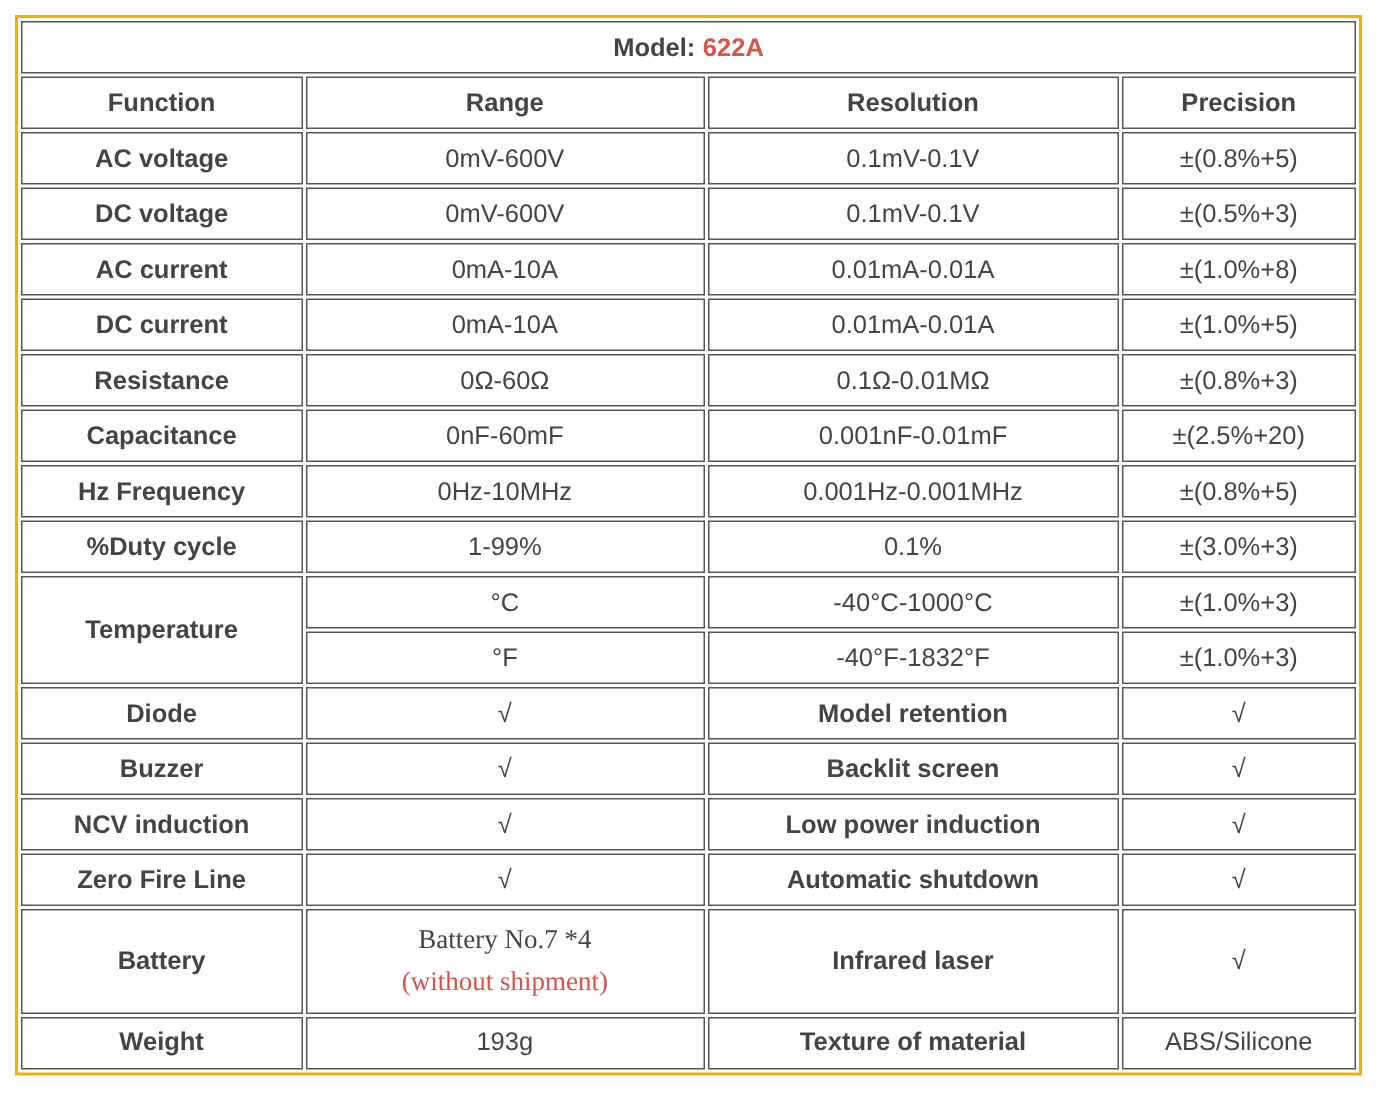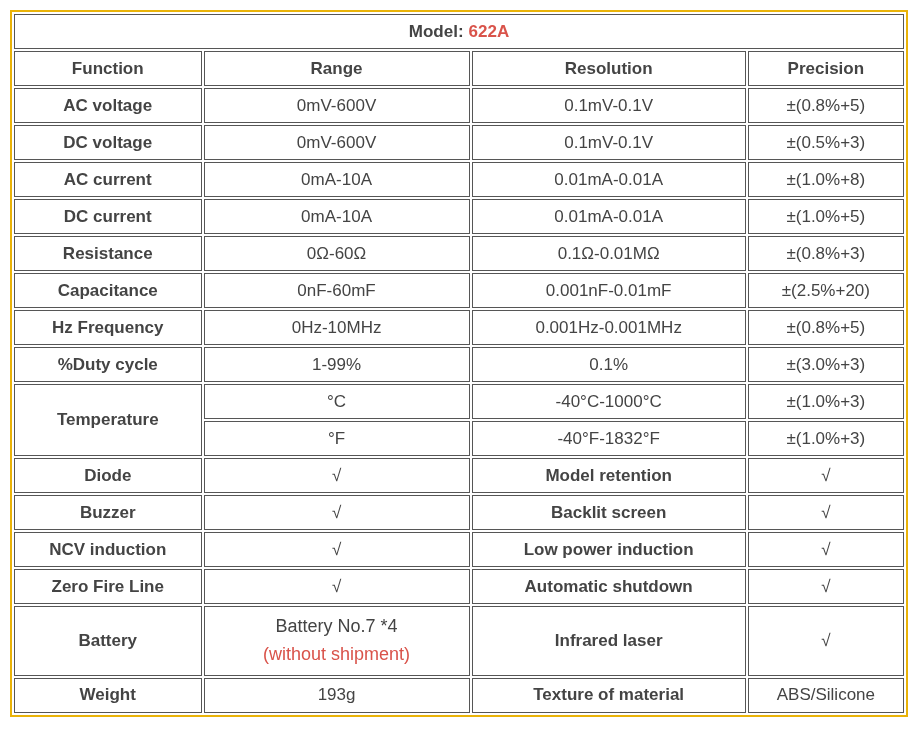--- a/index.html
+++ b/index.html
@@ -38,21 +38,21 @@
     color: #333333;
     margin-top: 48px;
   }
   td.model-cell {
     font-weight: bold;
     color: #333333;
     font-size: 17px;
   }
   .model-label { margin-right: 5px; }
   .red { color: #d9534a; }
-  .battery-cell { line-height: 1.55; }
+  .battery-cell { line-height: 1.55; font-family: Liberation Serif, serif; }
   .battery-cell .line1 { display: block; color: #444444; font-size: 18px; }
   .battery-cell .line2 { display: block; color: #d9534a; font-size: 18px; }
   col.c-function  { width: 21.0%; }
   col.c-range     { width: 29.8%; }
   col.c-resolution{ width: 30.7%; }
   col.c-precision { width: 17.5%; }
 </style>
 </head>
 <body>
 

